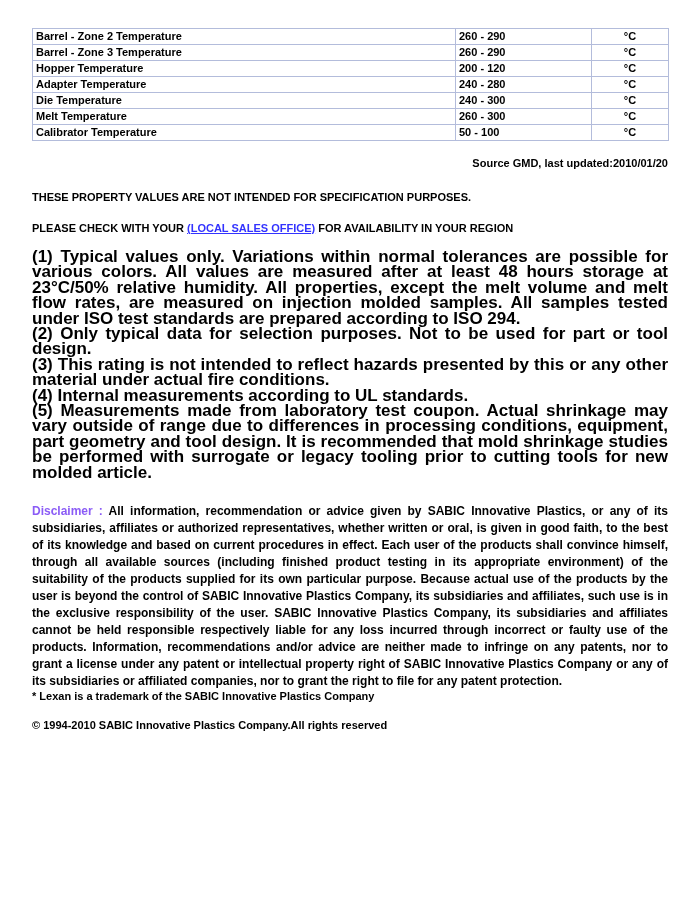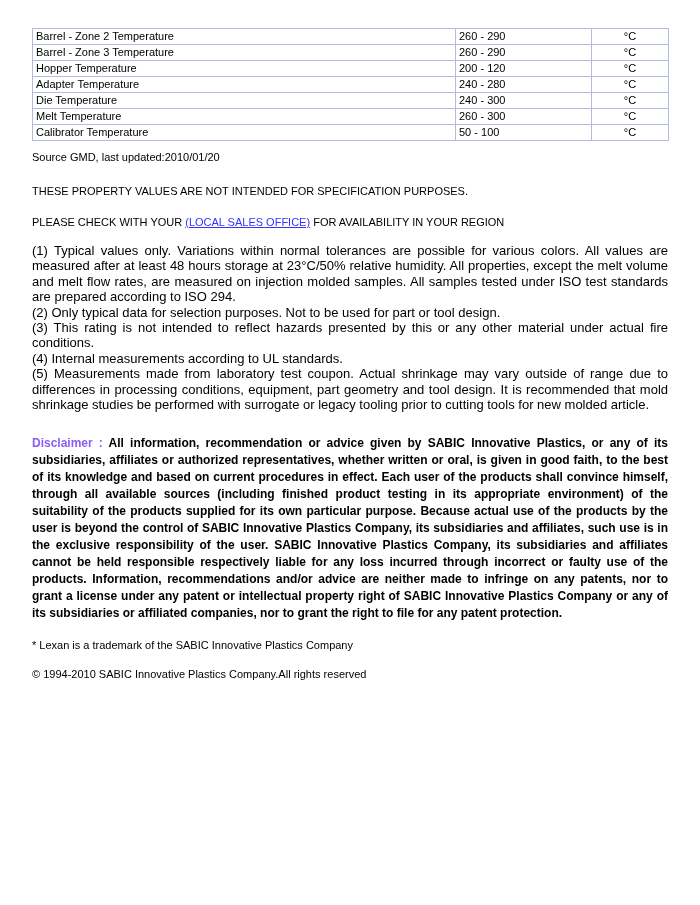--- a/index.html
+++ b/index.html
@@ -1,15 +1,15 @@
 <!DOCTYPE html>
 <html><head>
 <meta charset="utf-8">
 <style>
-  * { margin: 0; padding: 0; box-sizing: border-box; }
+  * { margin: 0; padding: 0; box-sizing: border-box; font-weight: bold; }
   html, body {
     width: 700px;
     height: 905px;
     background: #ffffff;
     font-family: "Liberation Sans", sans-serif;
     color: #000000;
     overflow: hidden;
   }
   .page {
     padding: 28px 32px 0 32px;
@@ -27,53 +27,53 @@
     padding: 1px 3px;
     height: 15px;
     overflow: hidden;
     white-space: nowrap;
   }
   td.col-prop  { width: 423px; text-align: left; }
   td.col-val   { width: 136px; text-align: left; margin-top: 37px; }
   td.col-unit  { width: 77px;  text-align: center; }
   .source-note {
     width: 636px;
+    text-align: right;
     font-size: 11px;
     line-height: 13px;
-    margin-top: 10px;
+    margin-top: 16px;
   }
   .statement {
     font-size: 11px;
     line-height: 13px;
     margin-top: 21px;
   }
   .statement-availability { margin-top: 18px; }
   a.inline-link {
     color: #3333ff;
     text-decoration: underline;
     cursor: pointer;
   }
   .footnotes {
     margin-top: 14px;
-    font-size: 13px;
+    font-size: 17px;
     line-height: 15.4px;
     text-align: justify;
     width: 636px;
   }
   .disclaimer {
     margin-top: 23px;
     font-size: 12px;
     line-height: 17px;
     font-weight: bold;
     text-align: justify;
     width: 636px;
   }
   .disclaimer-label { color: #8b5cf6; }
   .trademark-note {
-    margin-top: 17px;
     font-size: 11px;
     line-height: 13px;
   }
   .copyright-note {
     margin-top: 16px;
     font-size: 11px;
     line-height: 13px;
   }
 </style>
 </head>

